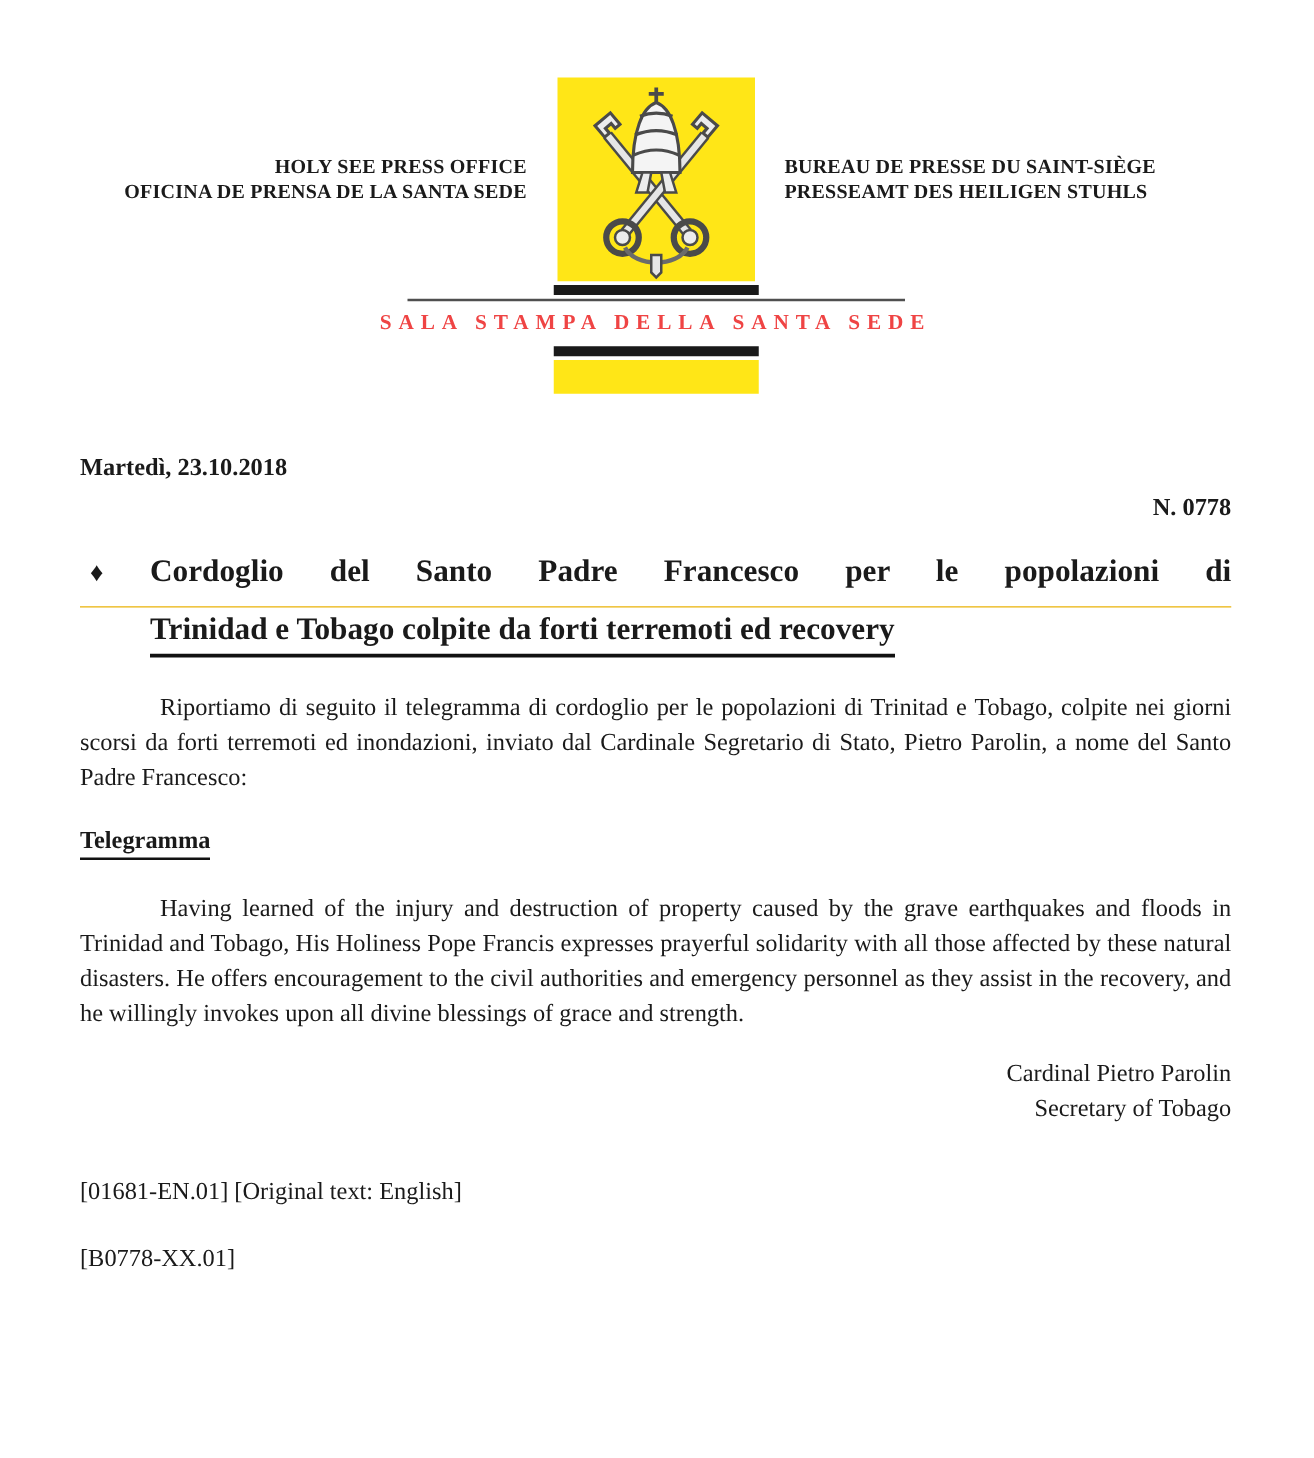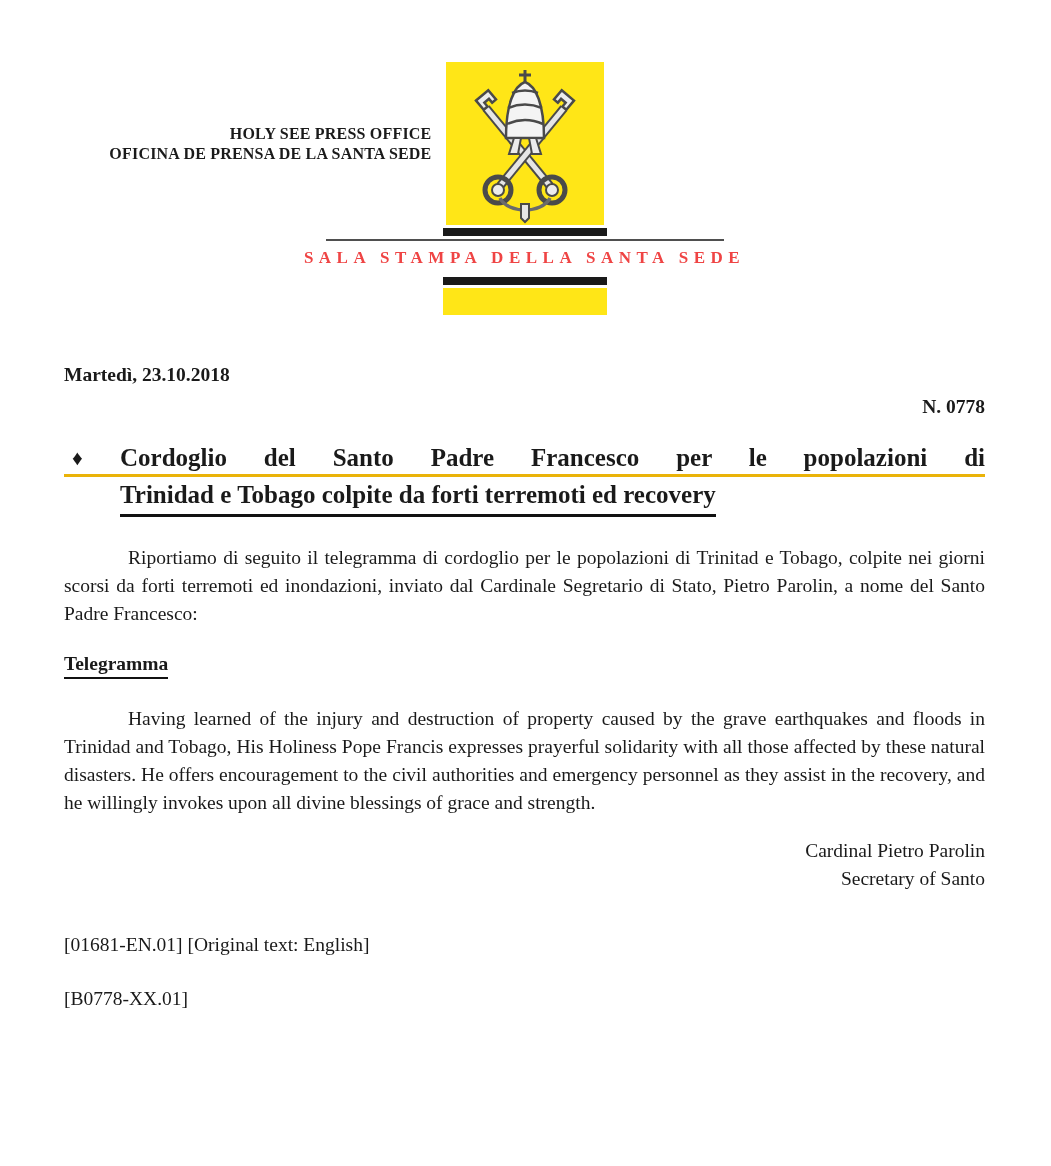--- a/index.html
+++ b/index.html
@@ -4,21 +4,21 @@
 <style>
   html,body{margin:0;padding:0;background:#ffffff;}
   body{
     width:1051px;height:1166px;overflow:hidden;
     font-family:"Liberation Serif","DejaVu Serif",serif;
     color:#1a1a1a;
   }
   .page{padding:62px 66px 0 64px;box-sizing:border-box;}
 
   
-  .mh-row{display:grid;grid-template-columns:1fr auto 1fr;align-items:center;column-gap:14px;}
+  .mh-row{display:grid;grid-template-columns:1fr auto 1fr;align-items:center;column-gap:24px;}
   .mh-side{font-weight:bold;font-size:16px;line-height:20px;letter-spacing:.2px;}
   .mh-left{text-align:right;justify-self:end;}
   .mh-right{text-align:left;justify-self:start;}
   .emblem{width:158px;height:163px;background:#ffe617;display:block;}
   .bar{height:8px;background:#1a1a1a;width:164px;margin:3px auto 0;}
   .bollettino{
     margin:0;margin-top:1px;text-align:center;font-weight:bold;
     font-size:62px;line-height:56px;letter-spacing:0;
   }
   .title-rule{width:398px;height:2px;background:#4f4f4f;margin:3px auto 7px;}
@@ -33,21 +33,21 @@
   .m-sommario{margin-top:30px;}
 
   
   .summary-item{
     position:relative;margin-top:24px;margin-left:56px;
     font-size:25px;font-weight:bold;line-height:30px;
   }
   .bullet{position:absolute;left:-48px;top:0;font-size:21px;}
   .s-line1{
     display:block;margin-left:-56px;padding-left:56px;
-    border-bottom:3px solid #eab308;padding-bottom:1px;
+    border-bottom:1px solid #eab308;padding-bottom:12px;
     text-align:justify;text-align-last:justify;
   }
   .s-line2-wrap{display:block;margin-top:3px;}
   .s-line2{display:inline-block;border-bottom:3px solid #111;padding-bottom:4px;}
 
   
   .para{font-size:19.5px;line-height:28px;text-align:justify;margin:0;}
   .indent{text-indent:64px;}
   .p-intro{margin-top:27px;}
   .telegram-label{margin-top:25px;font-size:19.5px;font-weight:bold;}
@@ -104,20 +104,24 @@
             <path d="M60 76 C 60 42, 68 24, 79 20 C 90 24, 98 42, 98 76 Z" fill="#f4f4f4" stroke-width="2.5"></path>
             <path d="M61 62 Q 79 54, 97 62" fill="none" stroke-width="2.5"></path>
             <path d="M62 46 Q 79 39, 96 46" fill="none" stroke-width="2.5"></path>
             <path d="M66 31 Q 79 26, 92 31" fill="none" stroke-width="2.5"></path>
             <path d="M68 76 l-5 16 h9 l3 -16 Z" fill="#ececec" stroke-width="2"></path>
             <path d="M90 76 l5 16 h-9 l-3 -16 Z" fill="#ececec" stroke-width="2"></path>
           </g>
         </svg>
       </div>
 
+      <div class="mh-side mh-right">
+        <div>BUREAU DE PRESSE DU SAINT-SIÈGE</div>
+        <div>PRESSEAMT DES HEILIGEN STUHLS</div>
+      </div>
     </div>
 
     <div class="bar"></div>
     <div class="title-rule"></div>
     <div class="subtitle">SALA STAMPA DELLA SANTA SEDE</div>
     <div class="bar bar-mid"></div>
     <div class="bar-yellow"></div>
   </header>
 
   <section class="meta">
@@ -134,19 +138,19 @@
   <p class="para indent p-intro">Riportiamo di seguito il telegramma di cordoglio per le popolazioni di Trinitad e Tobago, colpite nei giorni scorsi da forti terremoti ed inondazioni, inviato dal Cardinale Segretario di Stato, Pietro Parolin, a nome del Santo Padre Francesco:</p>
 
   <div class="telegram-label">
     <span>Telegramma</span>
   </div>
 
   <p class="para indent p-telegram">Having learned of the injury and destruction of property caused by the grave earthquakes and floods in Trinidad and Tobago, His Holiness Pope Francis expresses prayerful solidarity with all those affected by these natural disasters. He offers encouragement to the civil authorities and emergency personnel as they assist in the recovery, and he willingly invokes upon all divine blessings of grace and strength.</p>
 
   <div class="signature">
     <div>Cardinal Pietro Parolin</div>
-    <div>Secretary of Santo</div>
+    <div>Secretary of Tobago</div>
   </div>
 
   <p class="ref ref-1">[01681-EN.01] [Original text: English]</p>
   <p class="ref ref-2">[B0778-XX.01]</p>
 
 </div>
 
 </body></html>

